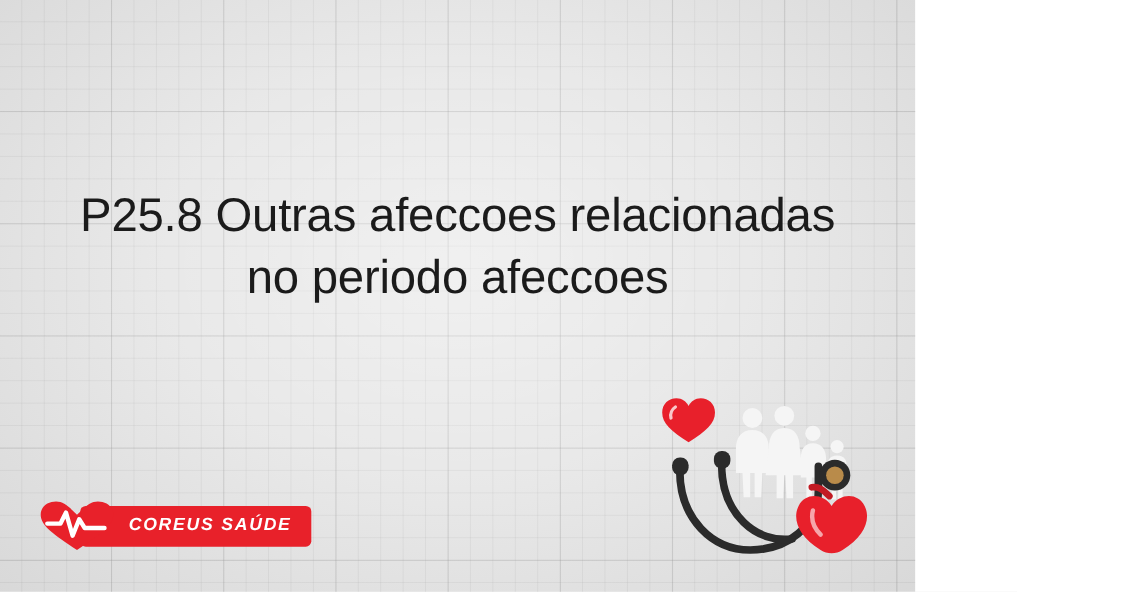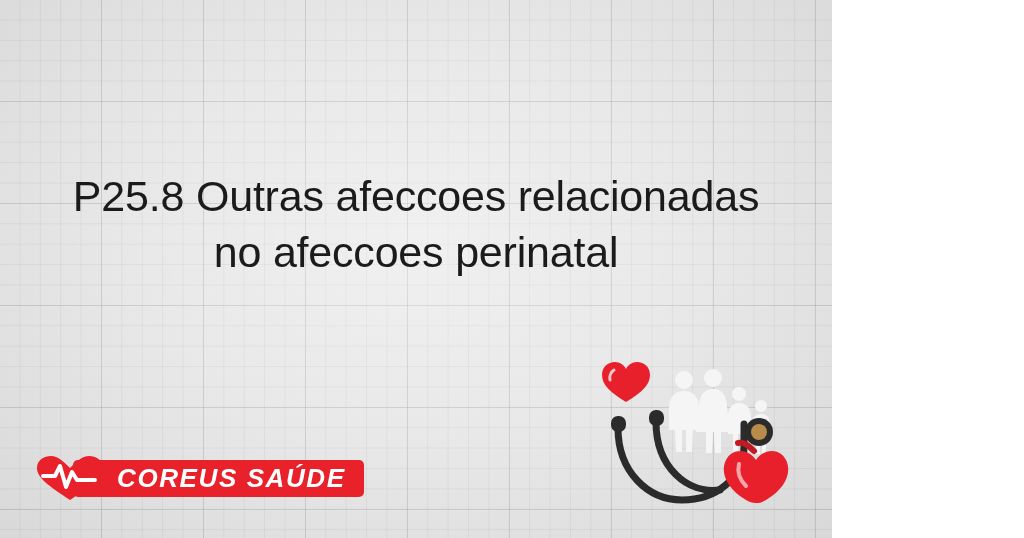--- a/index.html
+++ b/index.html
@@ -63,21 +63,21 @@
     position: relative;
     width: 74px;
     height: 48px;
     flex: none;
     z-index: 2;
   }
   .brand-pill {
     margin-left: -34px;
     background: #e8212a;
     color: #ffffff;
-    font-size: 26px;
+    font-size: 16px;
     font-weight: bold;
     letter-spacing: 1.6px;
     font-style: italic;
     padding: 7px 18px 8px 44px;
     border-radius: 5px;
     line-height: 22px;
     height: 22px;
     display: flex;
     align-items: center;
     z-index: 1;
@@ -95,21 +95,21 @@
 </style>
 </head>
 <body>
 
 <div class="canvas">
 
   <div class="vignette"></div>
 
   <div class="title-block">
     <div class="title-line">P25.8 Outras afeccoes relacionadas</div>
-    <div class="title-line">no afeccoes perinatal</div>
+    <div class="title-line">no periodo afeccoes</div>
   </div>
 
   <div class="brand">
     <div class="brand-heart">
       <svg width="74" height="48" viewBox="0 0 74 48" xmlns="http://www.w3.org/2000/svg">
         <path d="M37 46 C 16 32, 4 24, 4 14 C 4 6, 11 2, 18 2 C 25 2, 30 7, 37 14 C 44 7, 49 2, 56 2 C 63 2, 70 6, 70 14 C 70 24, 58 32, 37 46 Z" fill="#e8212a"></path>
         <path d="M10 22 L22 22 L27 12 L33 33 L39 18 L44 26 L62 26" fill="none" stroke="#ffffff" stroke-width="4" stroke-linecap="round" stroke-linejoin="round"></path>
       </svg>
     </div>
     <div class="brand-pill">COREUS SAÚDE</div>

